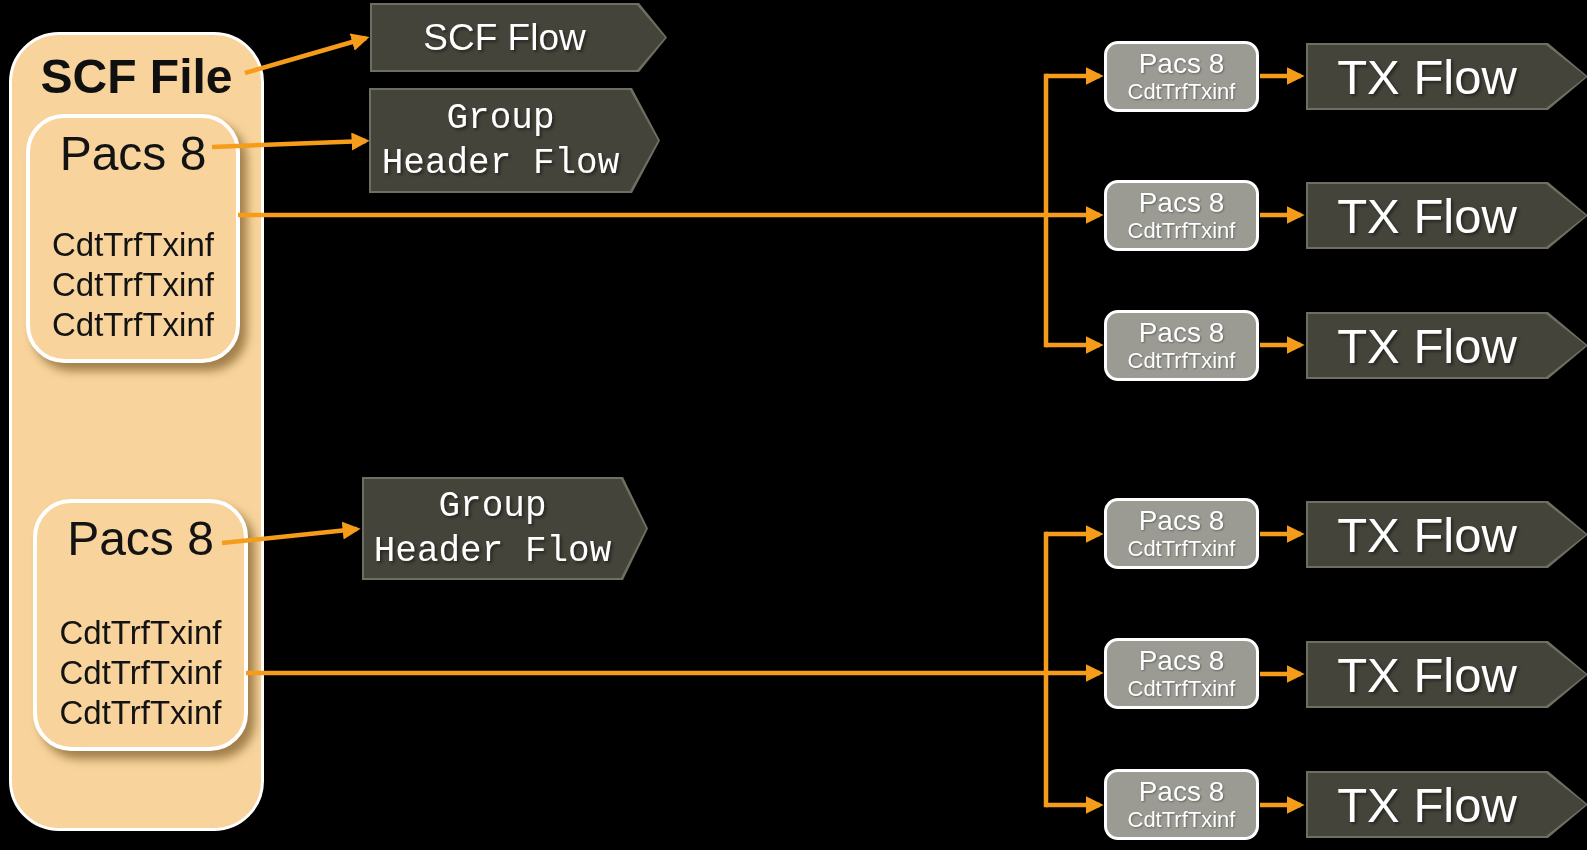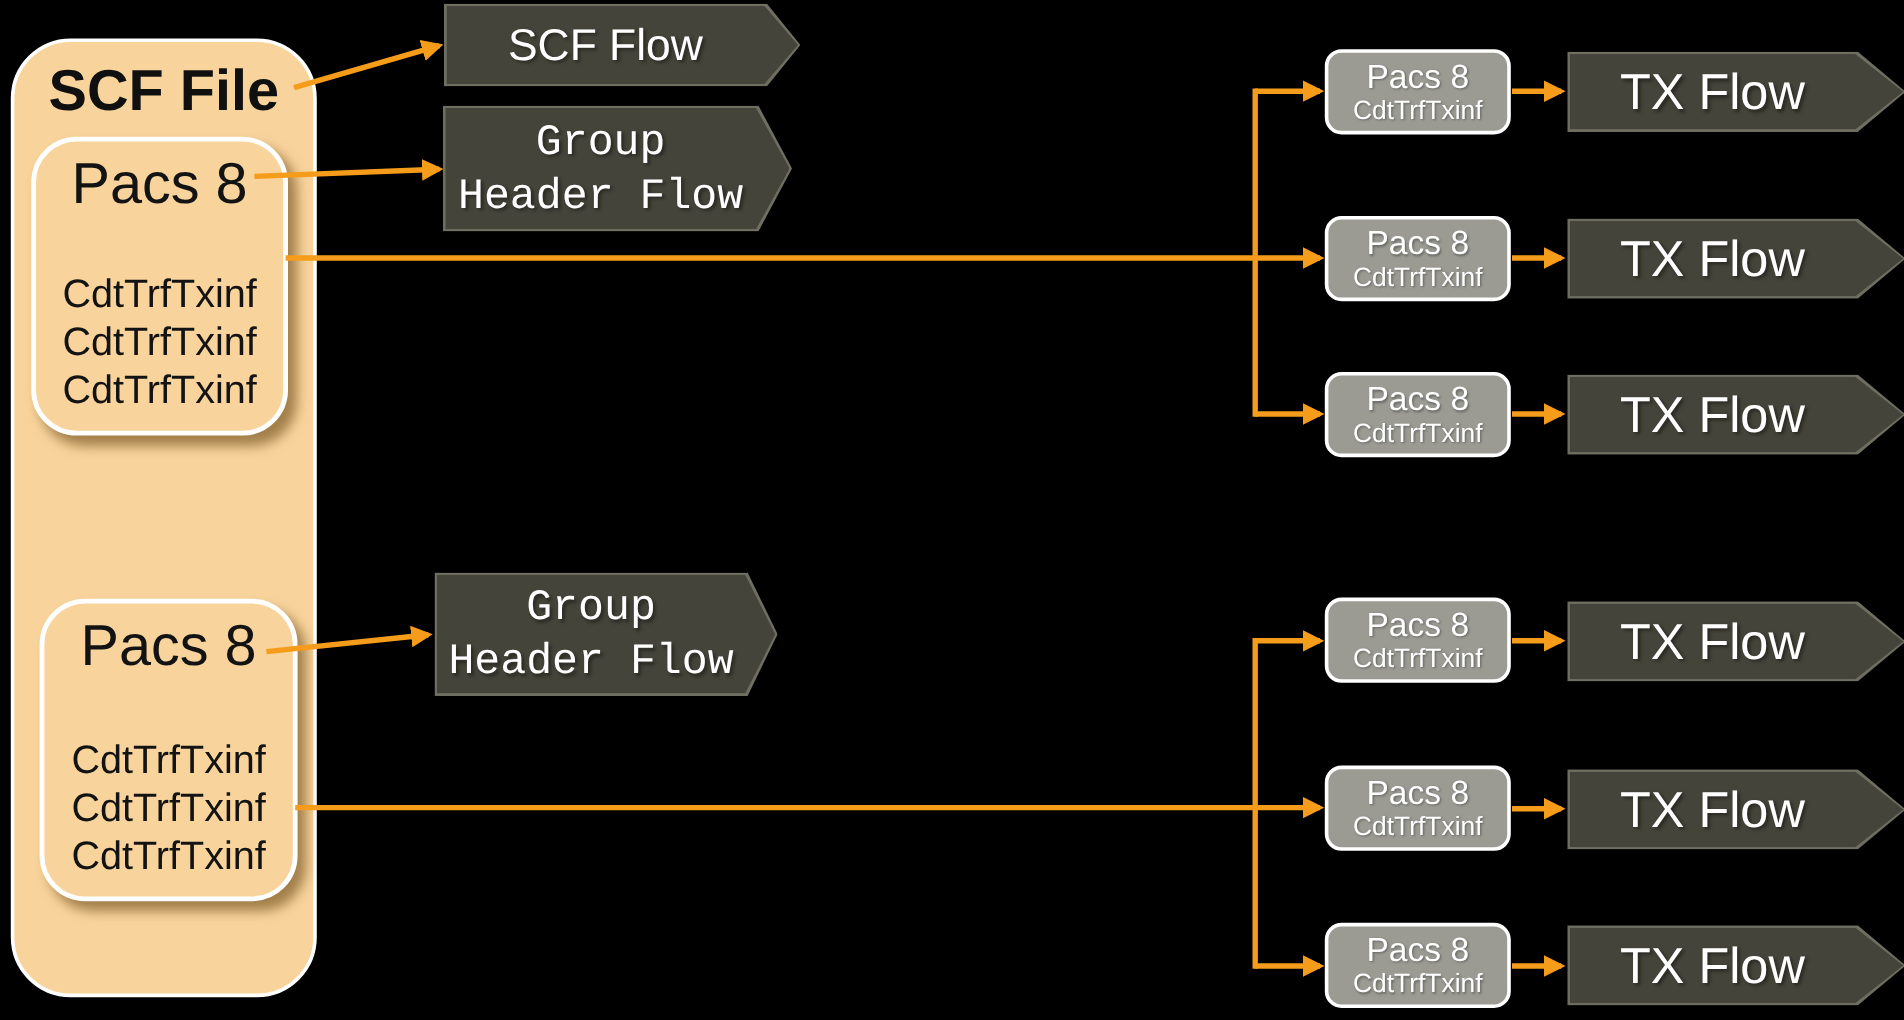--- a/index.html
+++ b/index.html
@@ -47,21 +47,21 @@
   .chev-label{
     position:relative;z-index:1;display:flex;align-items:center;justify-content:center;
     width:100%;height:100%;box-sizing:border-box;padding-right:var(--tip);
     color:#ffffff;text-align:center;text-shadow:2px 2px 3px rgba(0,0,0,0.45);
   }
   .chev-scf {left:370px;top:3px;  width:297px;height:69px; --tip:28px;font-size:37px;}
   .chev-ghf1{left:369px;top:88px; width:291px;height:105px;--tip:28px;font-size:36px;line-height:1.25;}
   .chev-ghf2{left:362px;top:477px;width:286px;height:103px;--tip:25px;font-size:36px;line-height:1.25;}
   .chev-ghf1 .chev-label,.chev-ghf2 .chev-label{max-width:100%;}
   .chev-ghf1 .chev-label span,.chev-ghf2 .chev-label span{display:block;width:245px;font-family:Liberation Mono, monospace;}
-  .chev-tx  {left:1306px;width:282px;height:67px;--tip:40px;font-size:42px;border-radius:14px;}
+  .chev-tx  {left:1306px;width:282px;height:67px;--tip:40px;font-size:49px;border-radius:14px;}
 
   
   .unit{
     position:absolute;left:1104px;width:155px;height:71px;
     background:#9B9B94;border:3px solid #ffffff;border-radius:14px;
     box-shadow:4px 5px 7px rgba(0,0,0,0.55);z-index:2;box-sizing:border-box;
     display:flex;flex-direction:column;align-items:center;justify-content:center;
     color:#ffffff;text-shadow:1px 1px 2px rgba(0,0,0,0.35);
   }
   .unit-title{font-size:28px;line-height:30px;}

